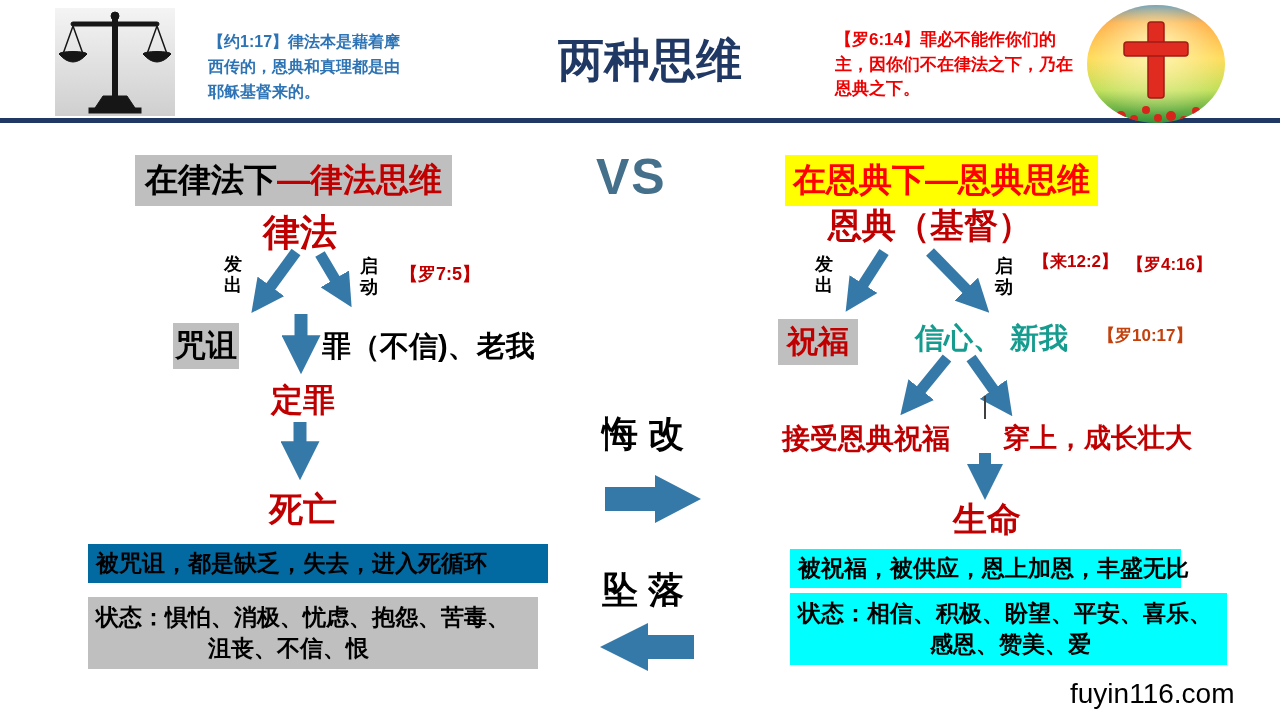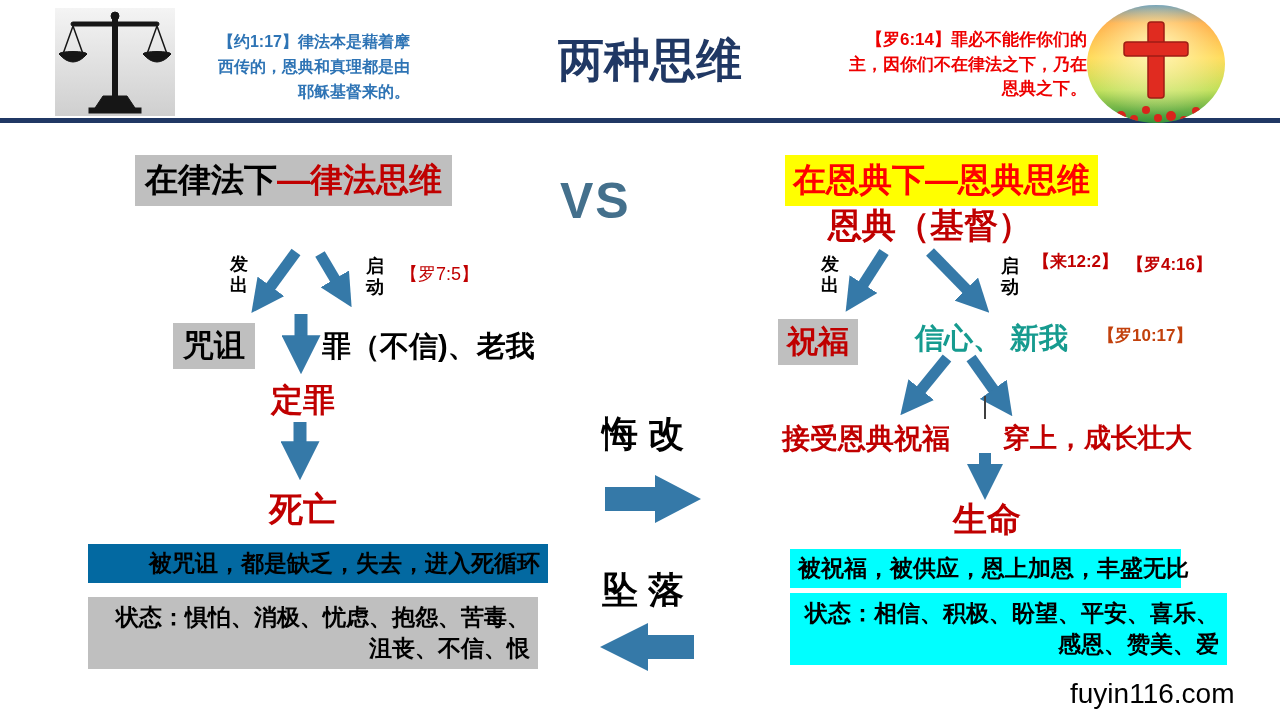--- a/index.html
+++ b/index.html
@@ -1,21 +1,21 @@
 <!DOCTYPE html>
 <html><head>
 <meta charset="utf-8">
 <style>
   * { margin:0; padding:0; box-sizing:border-box; }
   html,body { background:#ffffff; }
   .slide {
     position:relative; width:1280px; height:720px; background:#ffffff;
     overflow:hidden; font-family:"Liberation Sans","DejaVu Sans",sans-serif;
   }
-  .abs { position:absolute;text-align:right; }
+  .abs { position:absolute; }
   .txt { z-index:3; }
   .overlay { position:absolute; left:0; top:0; z-index:2; pointer-events:none; }
 
   
   .scales-img  { left:55px; top:8px; width:120px; height:108px; z-index:3; }
   .verse-left  { left:208px; top:30px; width:202px; color:#2e74b5; font-weight:bold;
                  font-size:16px; line-height:1.55; }
   .slide-title { left:538px; top:30px; width:224px; text-align:center; color:#203864;
                  font-weight:bold; font-size:46px; }
   .verse-right { left:835px; top:28px; width:252px; color:#ee0000; font-weight:bold;
@@ -26,38 +26,38 @@
   
   .law-header  { left:135px; top:155px; background:#bfbfbf; padding:3px 10px;
                  font-size:33px; font-weight:bold; color:#000; white-space:nowrap; }
   .law-header .suffix { color:#c00000; }
   .law-root    { left:240px; top:208px; width:120px; text-align:center; color:#c00000;
                  font-weight:bold; font-size:37px; }
   .law-emit    { left:224px; top:254px; width:24px; font-size:18px; font-weight:bold;
                  line-height:1.15; color:#000; }
   .law-trigger { left:360px; top:256px; width:24px; font-size:18px; font-weight:bold;
                  line-height:1.15; color:#000; }
-  .verse-r75   { left:400px; top:262px; color:#c00000; font-weight:normal; font-size:18px; }
-  .curse-node  { left:173px; top:323px; background:#bfbfbf; padding:2px 10px;
+  .verse-r75   { left:400px; top:262px; color:#c00000; font-weight:bold; font-size:18px; }
+  .curse-node  { left:173px; top:323px; background:#bfbfbf; padding:2px 2px;
                  font-size:31px; font-weight:bold; color:#000; white-space:nowrap; }
   .sin-node    { left:322px; top:327px; font-size:29px; font-weight:bold; color:#000;
                  white-space:nowrap; }
   .condemn-node{ left:263px; top:379px; width:80px; text-align:center; color:#c00000;
                  font-weight:bold; font-size:32px; }
   .death-node  { left:263px; top:487px; width:80px; text-align:center; color:#c00000;
                  font-weight:bold; font-size:34px; }
   .law-summary { left:88px; top:544px; width:460px; background:#0369a1; padding:4px 8px;
                  font-size:23px; font-weight:bold; color:#000; white-space:nowrap; }
   .law-status  { left:88px; top:597px; width:450px; background:#bfbfbf; padding:5px 8px;
                  font-size:23px; font-weight:bold; color:#000; line-height:1.35; }
   .law-status .line2 { margin-left:112px; }
 
   
-  .vs-label    { left:560px; top:148px; font-size:50px; font-weight:bold; color:#44708c;
-                 letter-spacing:2px;margin-top:24px; }
+  .vs-label    { left:596px; top:148px; font-size:50px; font-weight:bold; color:#44708c;
+                 letter-spacing:2px; }
   .repent-label{ left:602px; top:410px; font-size:36px; font-weight:bold; color:#000;
                  white-space:nowrap; }
   .fall-label  { left:602px; top:566px; font-size:36px; font-weight:bold; color:#000;
                  white-space:nowrap; }
 
   
   .grace-header{ left:785px; top:155px; background:#ffff00; padding:3px 8px;
                  font-size:33px; font-weight:bold; color:#ff0000; white-space:nowrap; }
   .grace-root  { left:822px; top:203px; width:216px; text-align:center; color:#c00000;
                  font-weight:bold; font-size:34px; white-space:nowrap; }
@@ -181,20 +181,21 @@
       </g>
     </svg>
   </div>
 
   <div class="abs hdr-rule"></div>
 
   <div class="abs txt law-header">
     <span>在律法下</span><span class="suffix">—律法思维</span>
   </div>
 
+  <div class="abs txt law-root">律法</div>
   <div class="abs txt law-emit">发出</div>
   <div class="abs txt law-trigger">启动</div>
   <div class="abs txt verse-r75">【罗7:5】</div>
 
   <div class="abs txt curse-node">咒诅</div>
   <div class="abs txt sin-node">罪（不信)、老我</div>
   <div class="abs txt condemn-node">定罪</div>
   <div class="abs txt death-node">死亡</div>
 
   <div class="abs txt law-summary">被咒诅，都是缺乏，失去，进入死循环</div>

